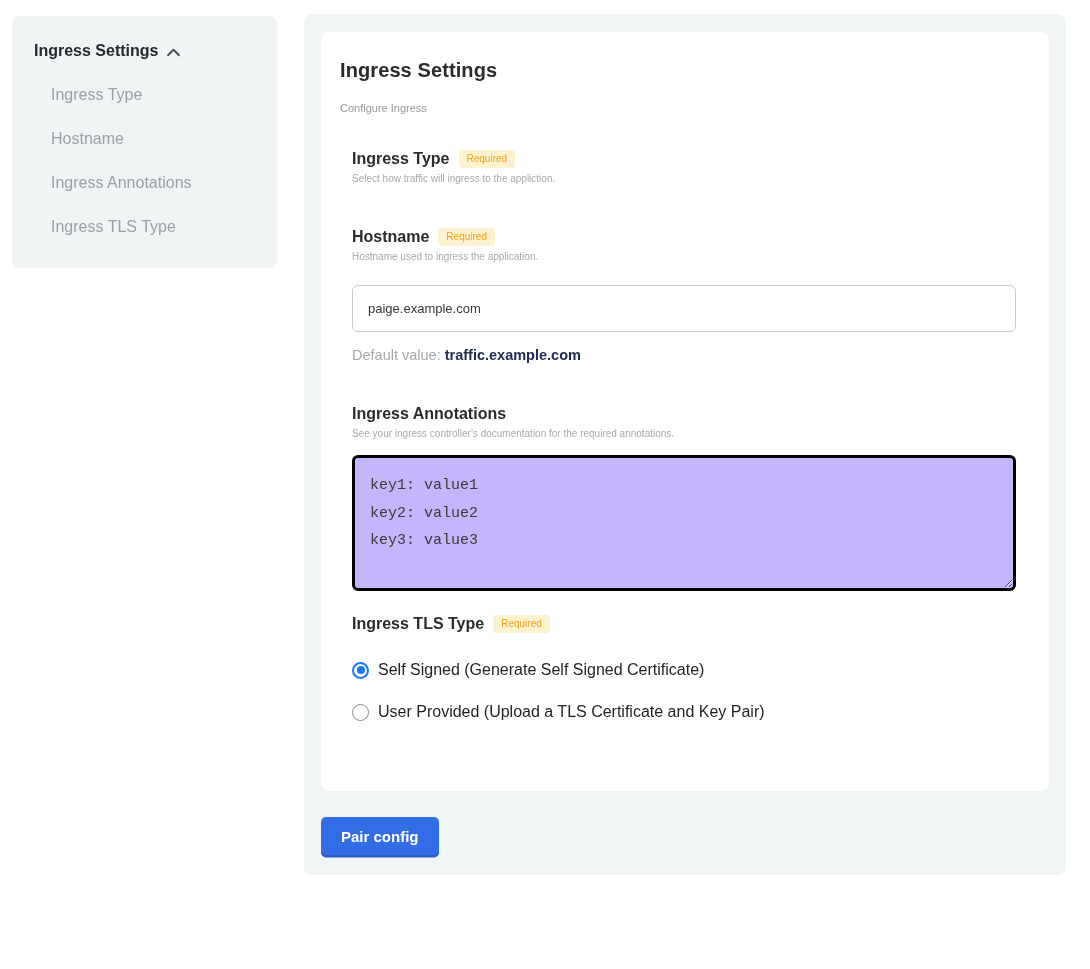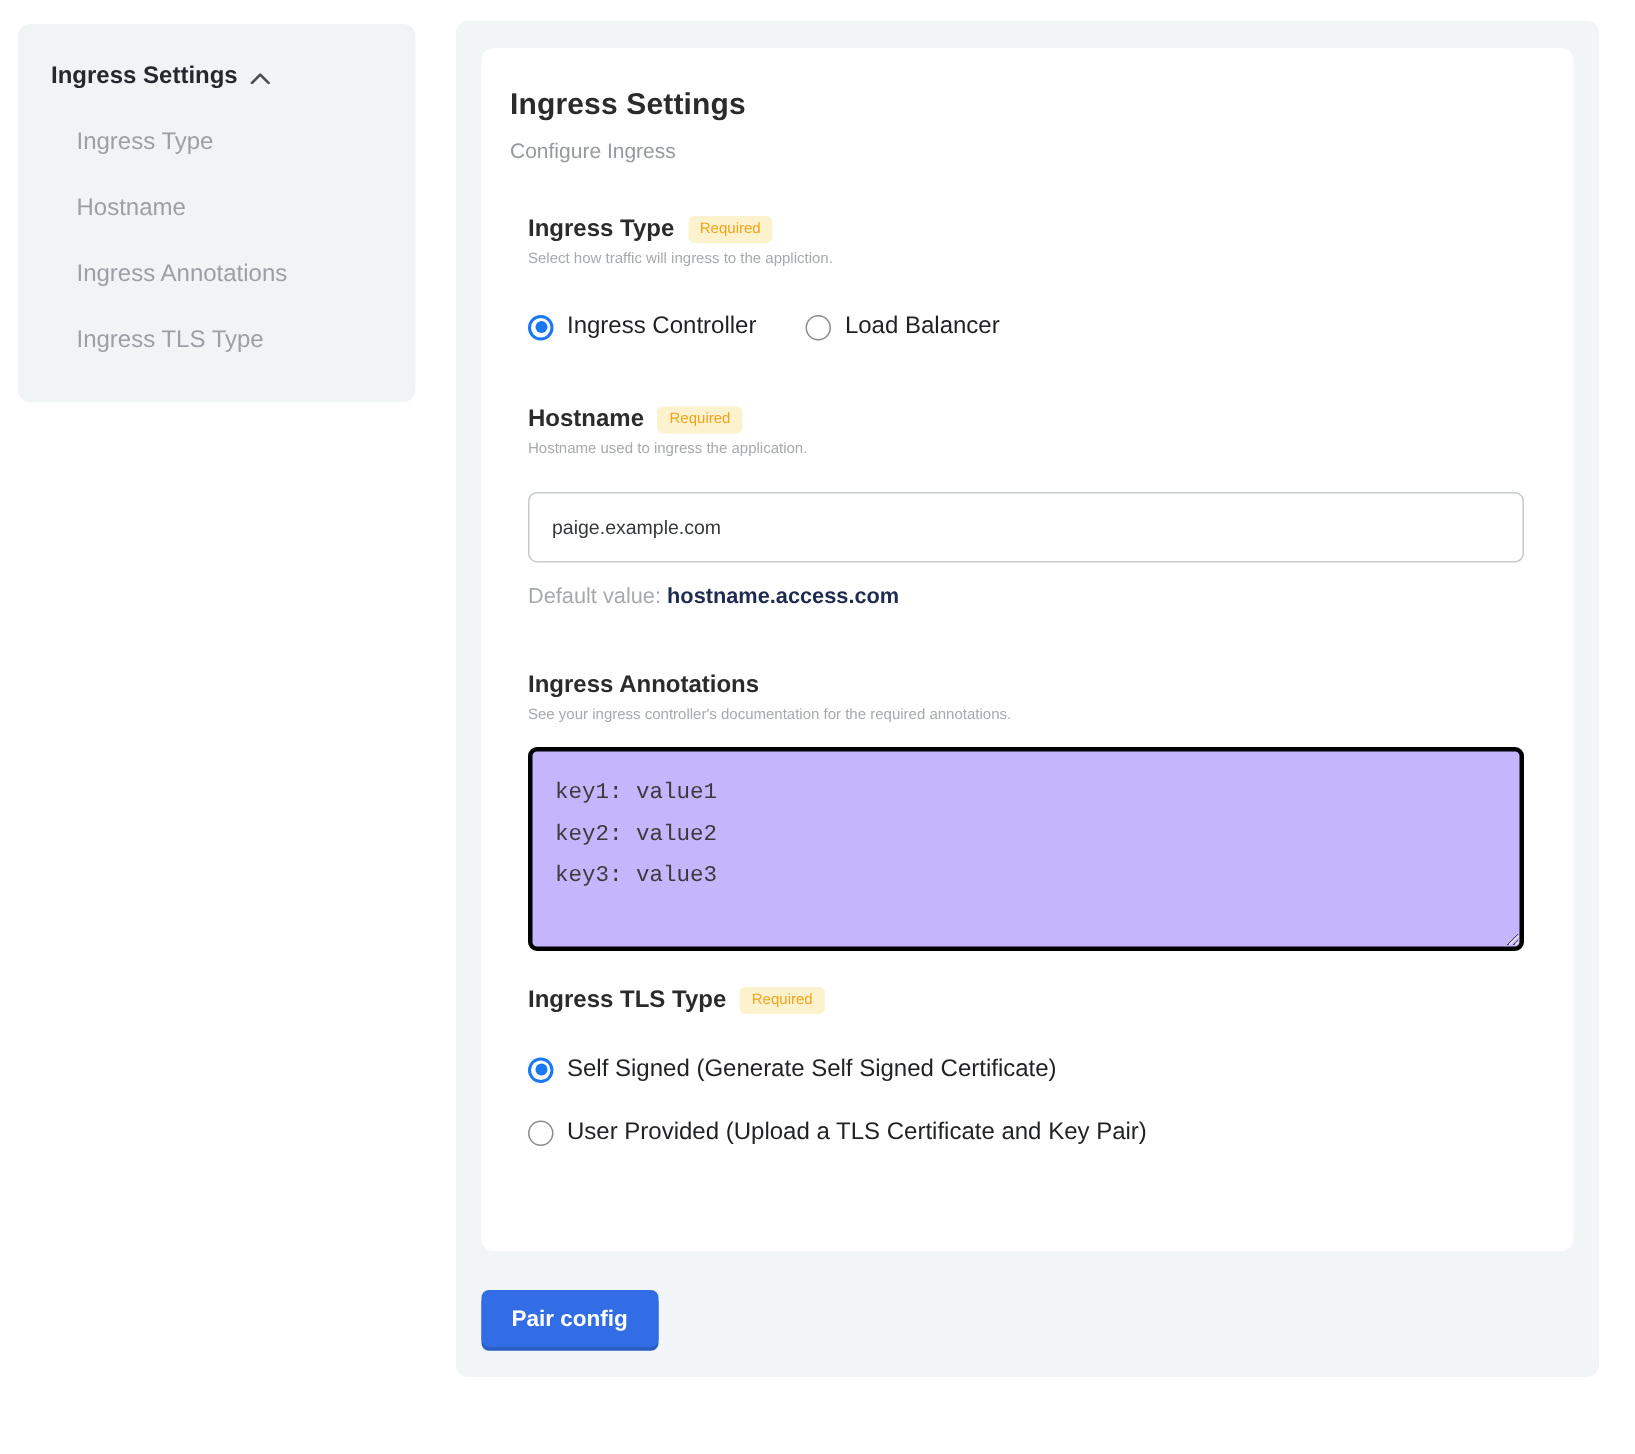--- a/index.html
+++ b/index.html
@@ -59,22 +59,22 @@
     border-radius: 8px;
     padding: 27px 31px 70px 19px;
   }
   .card-title {
     font-size: 20px;
     font-weight: bold;
     color: #2b2b2b;
     letter-spacing: .1px;
   }
   .card-subtitle {
-    margin-top: 10px;
-    font-size: 14px;
+    margin-top: 20px;
+    font-size: 11px;
     color: #959a9e;
   }
   .form-body { margin-left: 12px; }
 
   .section { margin-top: 36px; }
   .section-heading-row { display: flex; align-items: center; }
   .section-heading {
     font-size: 16px;
     font-weight: bold;
     color: #2b2b2b;
@@ -206,41 +206,31 @@
       <p class="card-subtitle">Configure Ingress</p>
 
       <div class="form-body">
 
         <div class="section">
           <div class="section-heading-row">
             <span class="section-heading">Ingress Type</span>
             <span class="badge">Required</span>
           </div>
           <p class="help-text">Select how traffic will ingress to the appliction.</p>
-          <div class="radio-row">
-            <label class="radio-option">
-              <span class="radio checked"></span>
-              <span class="radio-label">Ingress Controller</span>
-            </label>
-            <label class="radio-option">
-              <span class="radio"></span>
-              <span class="radio-label">Load Balancer</span>
-            </label>
-          </div>
         </div>
 
         <div class="section" style="margin-top:44px;">
           <div class="section-heading-row">
             <span class="section-heading">Hostname</span>
             <span class="badge">Required</span>
           </div>
           <p class="help-text">Hostname used to ingress the application.</p>
           <input class="text-input" type="text" value="paige.example.com" style="">
           <p class="default-line">
-            <span class="default-prefix">Default value: </span><span class="default-value">hostname.access.com</span>
+            <span class="default-prefix">Default value: </span><span class="default-value">traffic.example.com</span>
           </p>
         </div>
 
         <div class="section" style="margin-top:42px;">
           <div class="section-heading-row">
             <span class="section-heading">Ingress Annotations</span>
           </div>
           <p class="help-text">See your ingress controller's documentation for the required annotations.</p>
           <textarea class="annotations-textarea" spellcheck="false" style="">key1: value1
 key2: value2

